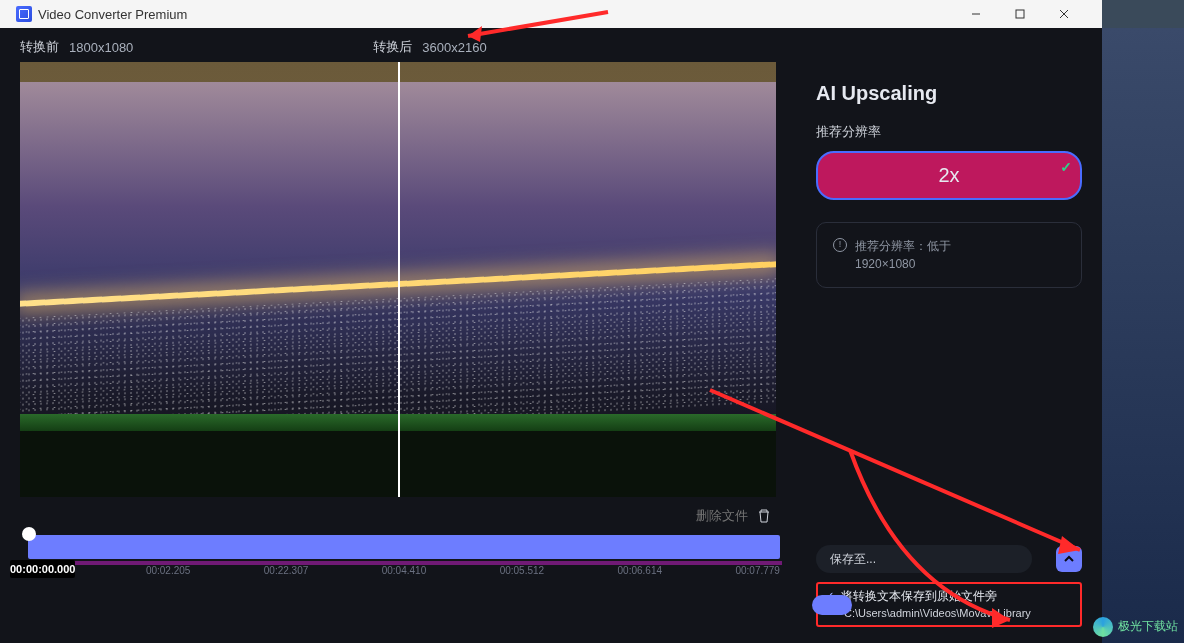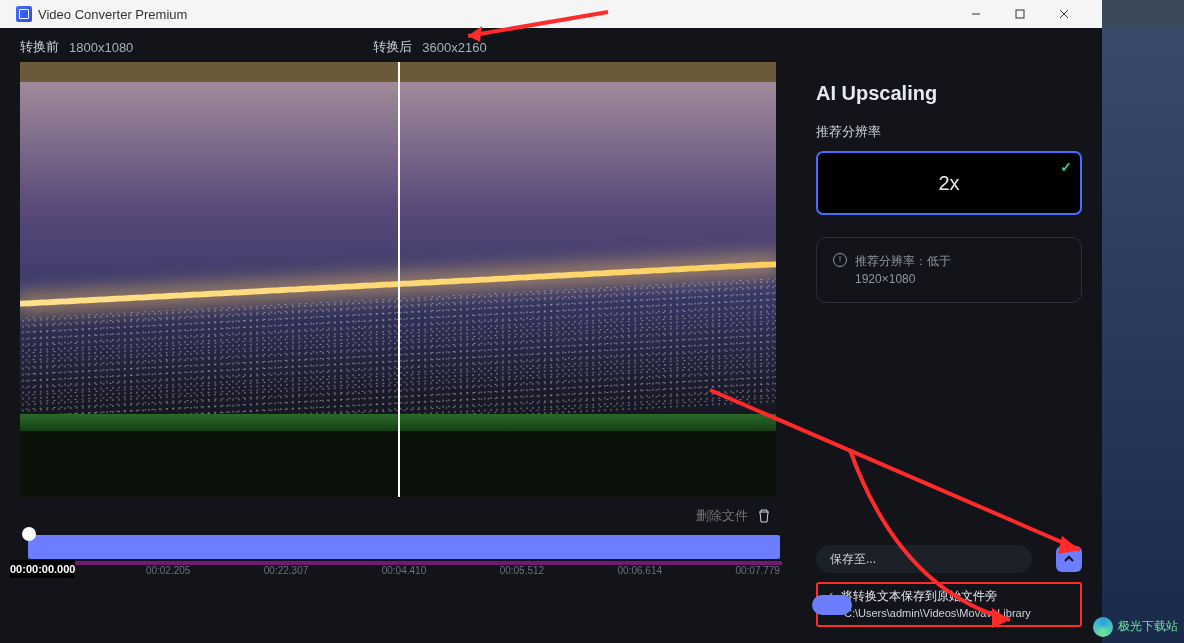--- a/index.html
+++ b/index.html
@@ -41,21 +41,21 @@
   .playhead { position: absolute; left: 12px; top: -2px; width: 14px; height: 14px; background: #fff; border-radius: 50%; z-index: 3; }
   .clip-bar { height: 24px; background: #6d7dff; border-radius: 2px; margin: 6px 2px 2px 14px; }
   .ruler { display: flex; justify-content: space-between; font-size: 10px; color: #6a7080; padding: 0 2px 2px 14px; border-top: 4px solid #701a75; }
   .ruler span { position: relative; }
   .time-badge { position: absolute; left: 0; bottom: 0; background: #000; color: #fff; font-size: 11px; padding: 3px 0; font-weight: 600; border-radius: 2px; z-index: 4; }
 
   .right-pane { flex: 1; padding: 24px 20px 8px; color: #e6e9f0; display: flex; flex-direction: column; position: relative; }
   .ai-title { font-size: 20px; font-weight: 600; margin-top: 30px; margin-bottom: 18px; }
   .sub-label { font-size: 13px; color: #cfd3db; margin-bottom: 10px; }
   .scale-row { display: flex; gap: 14px; margin-bottom: 22px; }
-  .scale-btn { flex: 1; height: 64px; border-radius: 7px; display: flex; align-items: center; justify-content: center; font-size: 20px; color: #e6e9f0; background: #000000; border: 1px solid #2a2e3a; position: relative; cursor: pointer; }
+  .scale-btn { flex: 1; height: 49px; border-radius: 18px; display: flex; align-items: center; justify-content: center; font-size: 20px; color: #e6e9f0; background: #be185d; border: 1px solid #2a2e3a; position: relative; cursor: pointer; }
   .scale-btn.selected { border: 2px solid #4a6cff; }
   .scale-btn .check { position: absolute; top: 6px; right: 8px; color: #2fd38a; font-size: 14px; font-weight: bold; }
 
   .info-box { border: 1px solid #2a2e3a; border-radius: 10px; padding: 14px 16px; font-size: 12px; color: #8f96a3; line-height: 1.5; display: flex; gap: 8px; }
   .info-icon { width: 14px; height: 14px; border: 1px solid #8f96a3; border-radius: 50%; display: flex; align-items: center; justify-content: center; font-size: 9px; flex-shrink: 0; margin-top: 1px; }
 
   .bottom-ctrls { margin-top: auto; }
   .save-row { display: flex; align-items: center; gap: 24px; margin-bottom: 9px; }
   .save-pill { flex: 1; height: 28px; background: #1c2028; border-radius: 14px; display: flex; align-items: center; padding: 0 14px; color: #cfd3db; font-size: 12px; }
   .chev-btn { width: 26px; height: 26px; background: #6d7dff; border-radius: 6px; display: flex; align-items: center; justify-content: center; color: #0a0a14; }

